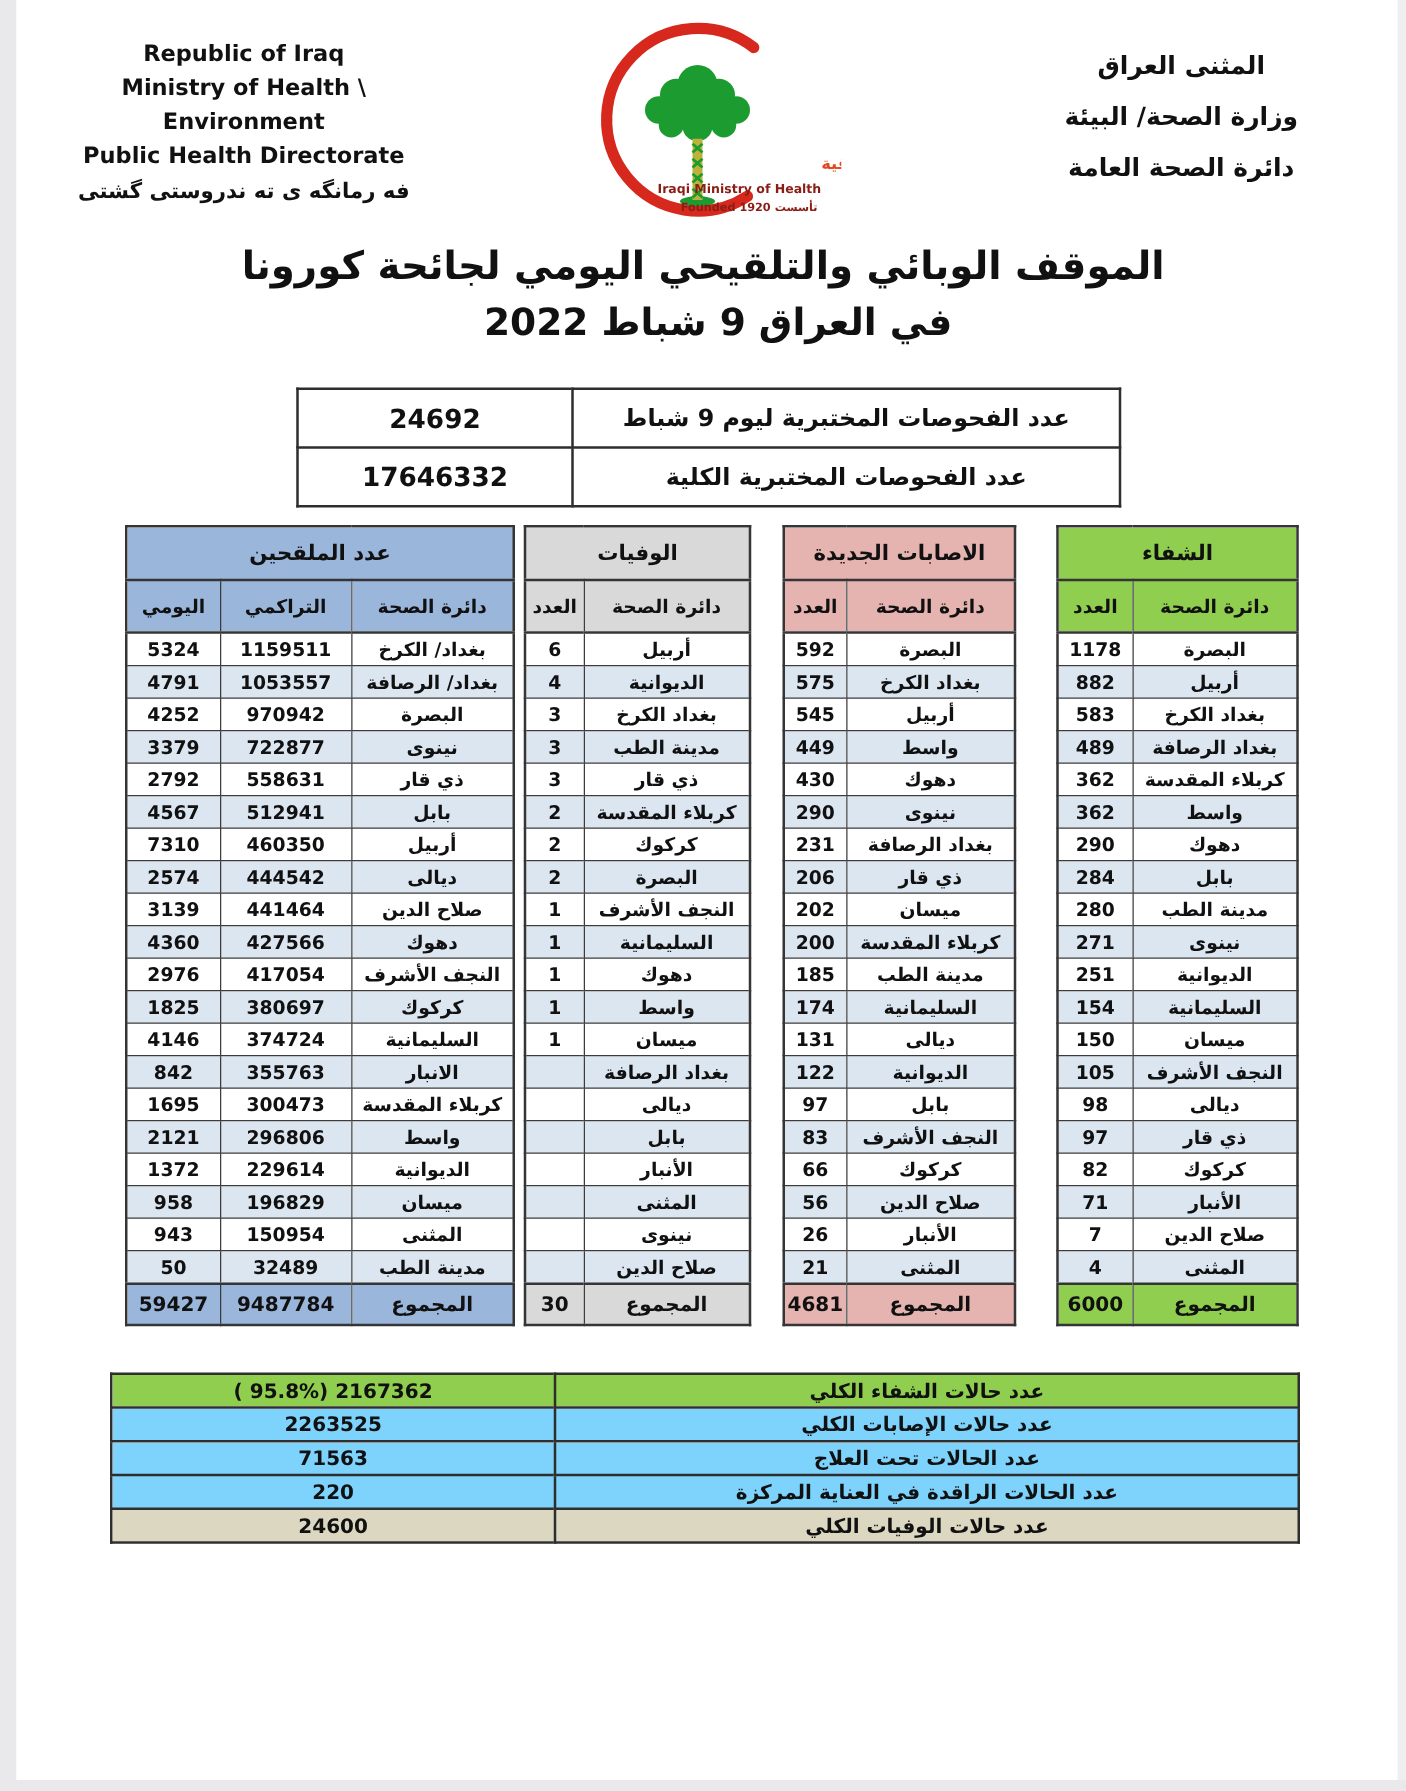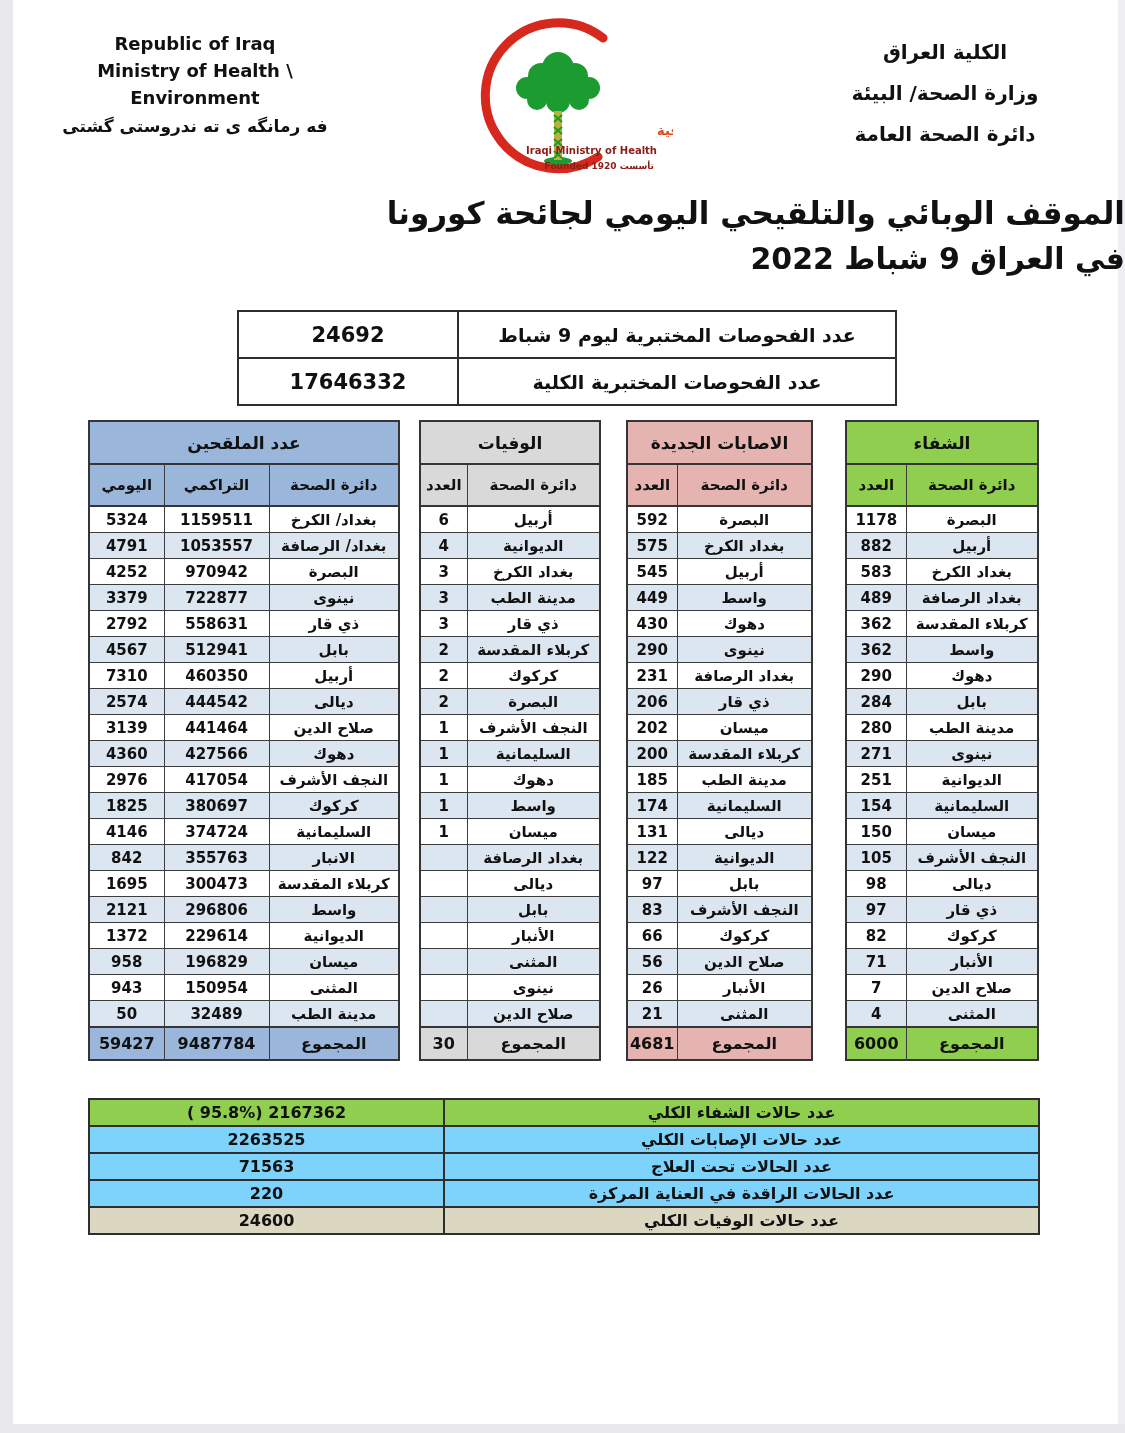--- a/index.html
+++ b/index.html
@@ -14,39 +14,39 @@
 
   
   #header-english{position:absolute;left:30px;top:30px;width:330px;text-align:center;font-weight:bold;}
   #header-english .en{font-size:18px;line-height:27px;}
   #header-english .ku{font-size:17px;line-height:30px;direction:rtl;}
   #header-arabic{position:absolute;left:812px;top:40px;width:266px;text-align:center;font-weight:bold;direction:rtl;}
   #header-arabic .ar{font-size:20px;margin-bottom:17px;}
   #logo{position:absolute;left:458px;top:8px;width:215px;height:172px;}
 
   
-  #report-title{position:absolute;left:0;top:190px;width:1125px;font-weight:bold;direction:rtl;}
+  #report-title{position:absolute;left:0;top:190px;width:1125px;text-align:center;font-weight:bold;direction:rtl;}
   #report-title .t1{font-size:31px;line-height:46px;}
   #report-title .t2{font-size:30px;line-height:46px;padding-left:24px;}
 
   
   #tests-table{position:absolute;left:237px;top:310px;width:658px;border-collapse:collapse;direction:rtl;table-layout:fixed;border:2px solid #2e2e2e;}
   #tests-table td{border:2px solid #2e2e2e;font-weight:bold;text-align:center;height:43px;overflow:hidden;white-space:nowrap;}
   #tests-table .t-label{font-size:19px;border-radius:21px;}
   #tests-table .t-value{font-size:21px;direction:ltr;}
 
   
   .gtable{position:absolute;top:420px;border-collapse:collapse;table-layout:fixed;direction:rtl;border:2px solid #353535;}
   .gtable th,.gtable td{border:1px solid #3c3c3c;text-align:center;font-weight:bold;overflow:hidden;white-space:nowrap;padding:0 2px;}
   .gtable .gh th{height:41px;font-size:17px;border-bottom:2px solid #353535;}
   .gtable .sub th{height:40px;font-size:15px;border-bottom:2px solid #353535;}
   .gtable td{height:25px;font-size:15px;background:#ffffff;}
   .gtable tr.alt td{background:#DCE6F1;}
   .gtable tr.total td{height:31px;font-size:16px;border-top:2px solid #353535;}
-  #vaccinated-table{left:88px;width:310px;}
+  #vaccinated-table{left:100px;width:310px;}
   #deaths-table{left:419px;width:180px;}
   #infections-table{left:626px;width:185px;}
   #recovery-table{left:845px;width:192px;}
   .bg-blue{background:#9AB6DB !important;}
   .bg-gray{background:#D9D9D9 !important;}
   .bg-pink{background:#E5B3B0 !important;}
   .bg-green{background:#8FCE4E !important;}
 
   
   #summary-table{position:absolute;left:88px;top:1098px;width:950px;border-collapse:collapse;table-layout:fixed;direction:rtl;border:2px solid #2e2e2e;}
@@ -59,20 +59,21 @@
 </head>
 <body>
 
 <div id="edge-left" class="edge"></div>
 <div id="edge-right" class="edge"></div>
 <div id="edge-bottom" class="edge"></div>
 
 <div id="header-english">
   <div class="en">Republic of Iraq</div>
   <div class="en">Ministry of Health \ Environment</div>
+  <div class="en">Public Health Directorate</div>
   <div class="ku">فه رمانگه ی ته ندروستی گشتی</div>
 </div>
 
 <div id="logo">
   <svg width="215" height="172" viewBox="0 0 215 172">
     <path d="M145,30 A73,73 0 1 0 140,149" fill="none" stroke="#D7281D" stroke-width="9" stroke-linecap="round"></path>
     <g fill="#1C9C30">
       <circle cx="100" cy="60" r="16"></circle>
       <circle cx="83" cy="68" r="13"></circle>
       <circle cx="117" cy="68" r="13"></circle>
@@ -93,21 +94,21 @@
       <path d="M96,131 L104,138 M104,131 L96,138"></path>
       <path d="M96,143 L104,150 M104,143 L96,150"></path>
     </g>
     <text x="199" y="127" text-anchor="end" direction="rtl" font-size="13" font-weight="bold" fill="#E2491F">وزارة الصحة العراقية</text>
     <text x="199" y="146" text-anchor="end" font-size="10" font-weight="bold" fill="#8A1D15">Iraqi Ministry of Health</text>
     <text x="196" y="161" text-anchor="end" font-size="9" font-weight="bold" fill="#8A1D15">Founded 1920  تأسست</text>
   </svg>
 </div>
 
 <div id="header-arabic">
-  <div class="ar">الكلية العراق</div>
+  <div class="ar">المثنى العراق</div>
   <div class="ar">وزارة الصحة/ البيئة</div>
   <div class="ar">دائرة الصحة العامة</div>
 </div>
 
 <div id="report-title">
   <div class="t1">الموقف الوبائي والتلقيحي اليومي لجائحة كورونا</div>
   <div class="t2">في العراق  9  شباط 2022</div>
 </div>
 
 <table id="tests-table">

